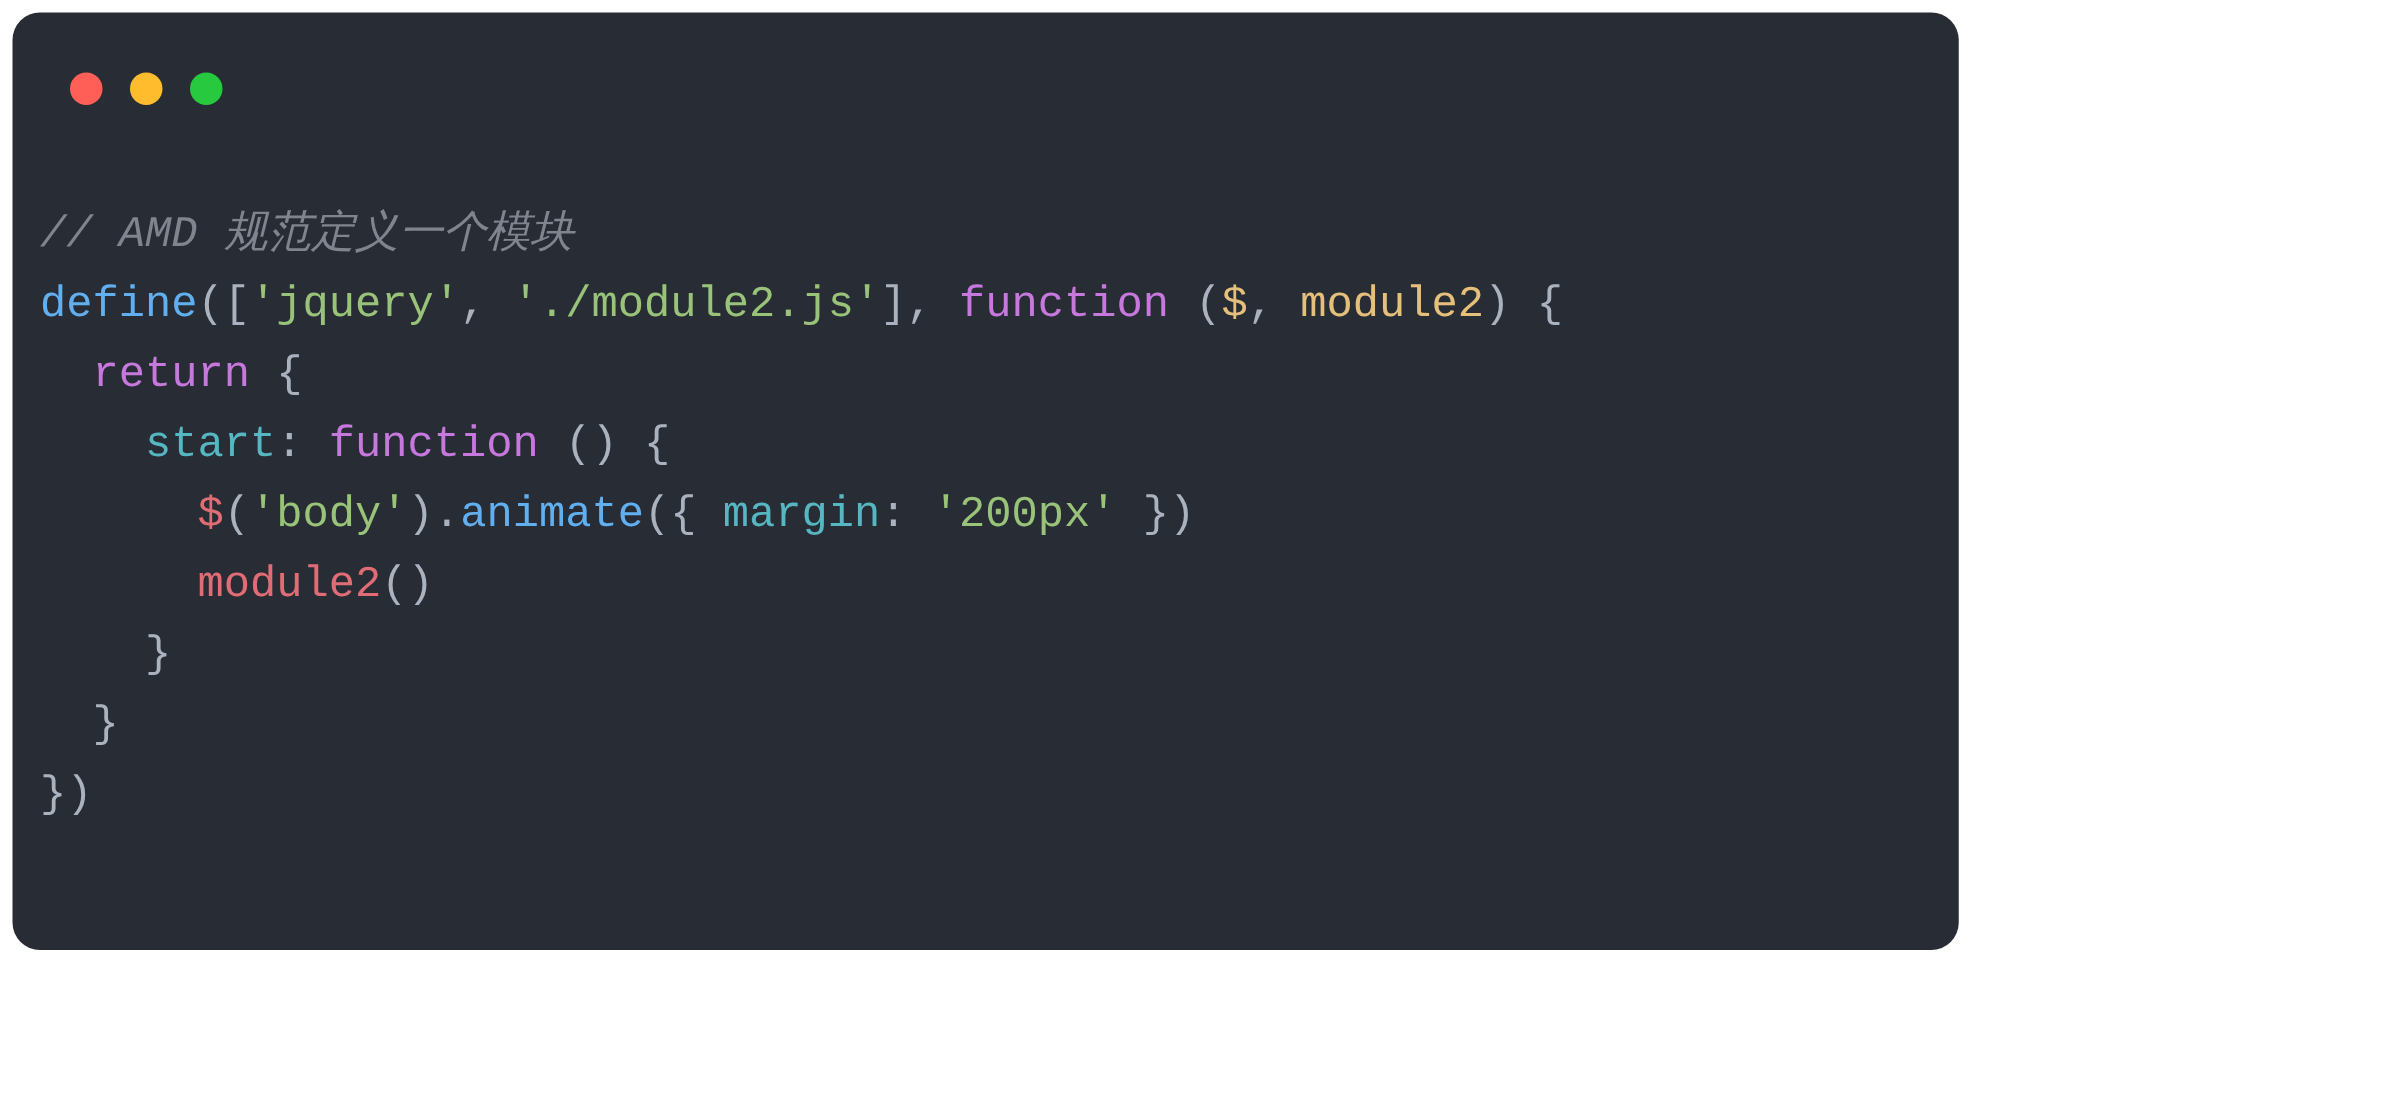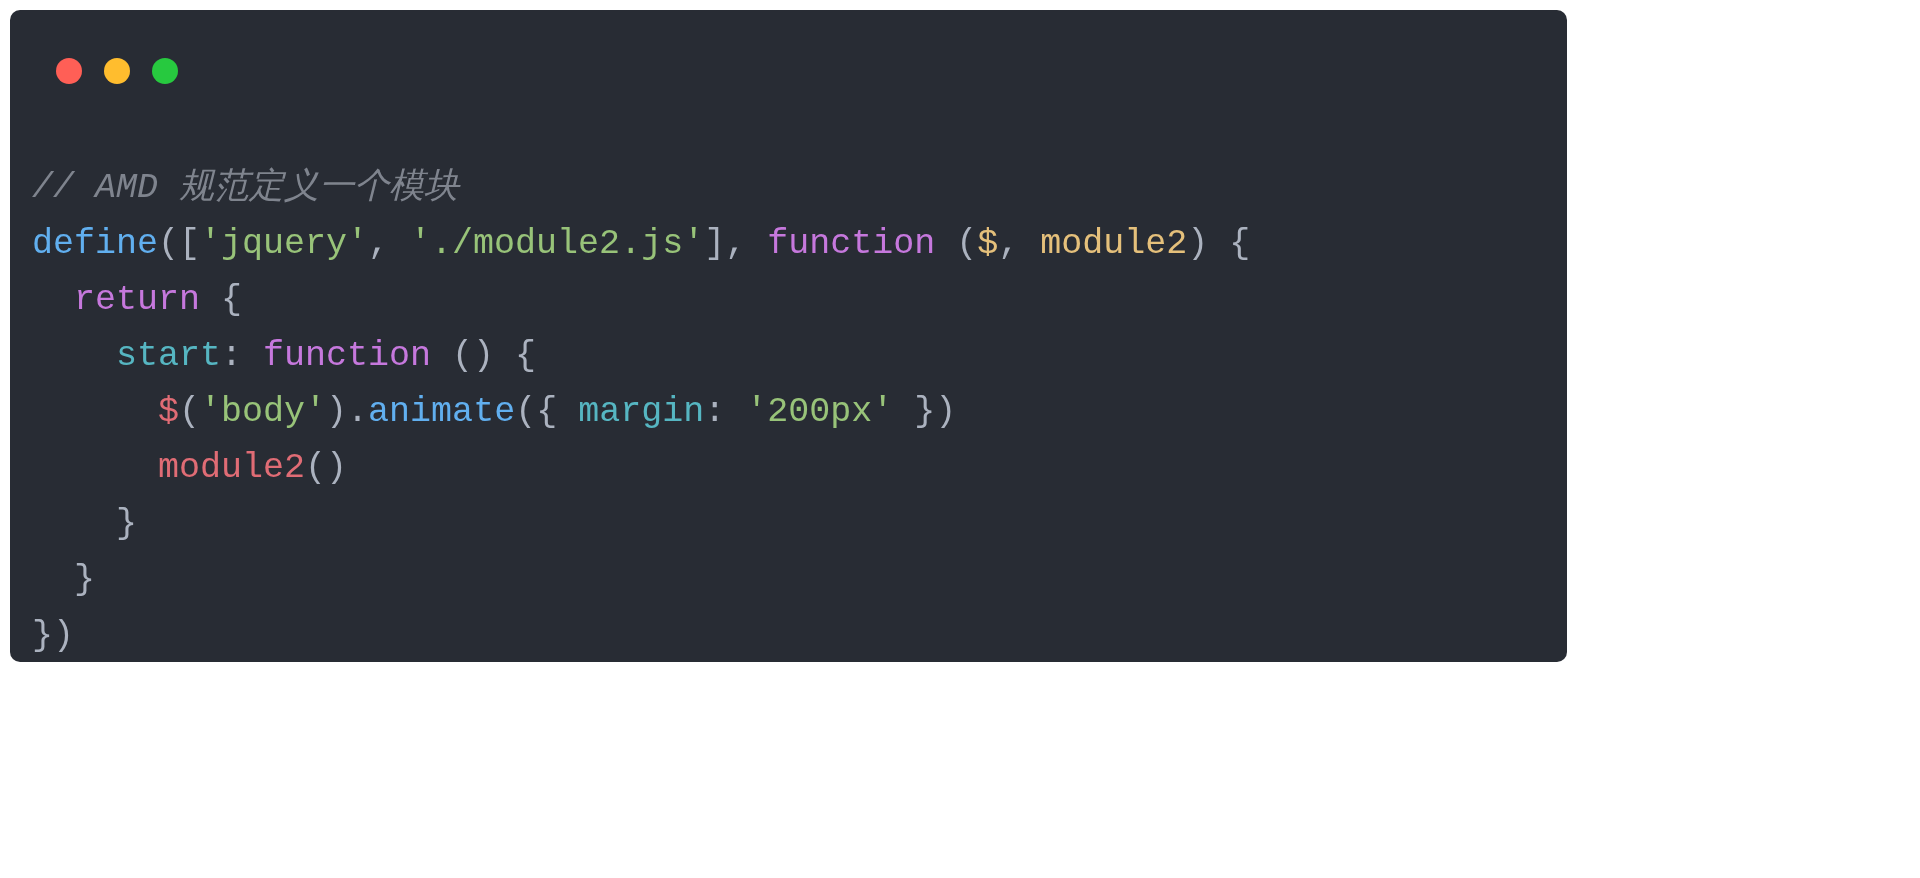--- a/index.html
+++ b/index.html
@@ -8,23 +8,23 @@
     background: #ffffff;
     width: 1920px;
     height: 878px;
     font-family: "SFMono-Regular", "Menlo", "Consolas", "Liberation Mono", monospace;
   }
   .window {
     position: absolute;
     top: 10px;
     left: 10px;
     width: 1557px;
-    height: 652px;
+    height: 750px;
     background: #282c34;
-    border-radius: 10px;
+    border-radius: 22px;
     box-sizing: border-box;
     padding: 40px 20px 20px 20px;
     overflow: hidden;
   }
   .traffic-lights {
     position: absolute;
     top: 48px;
     left: 46px;
     display: flex;
     gap: 22px;

